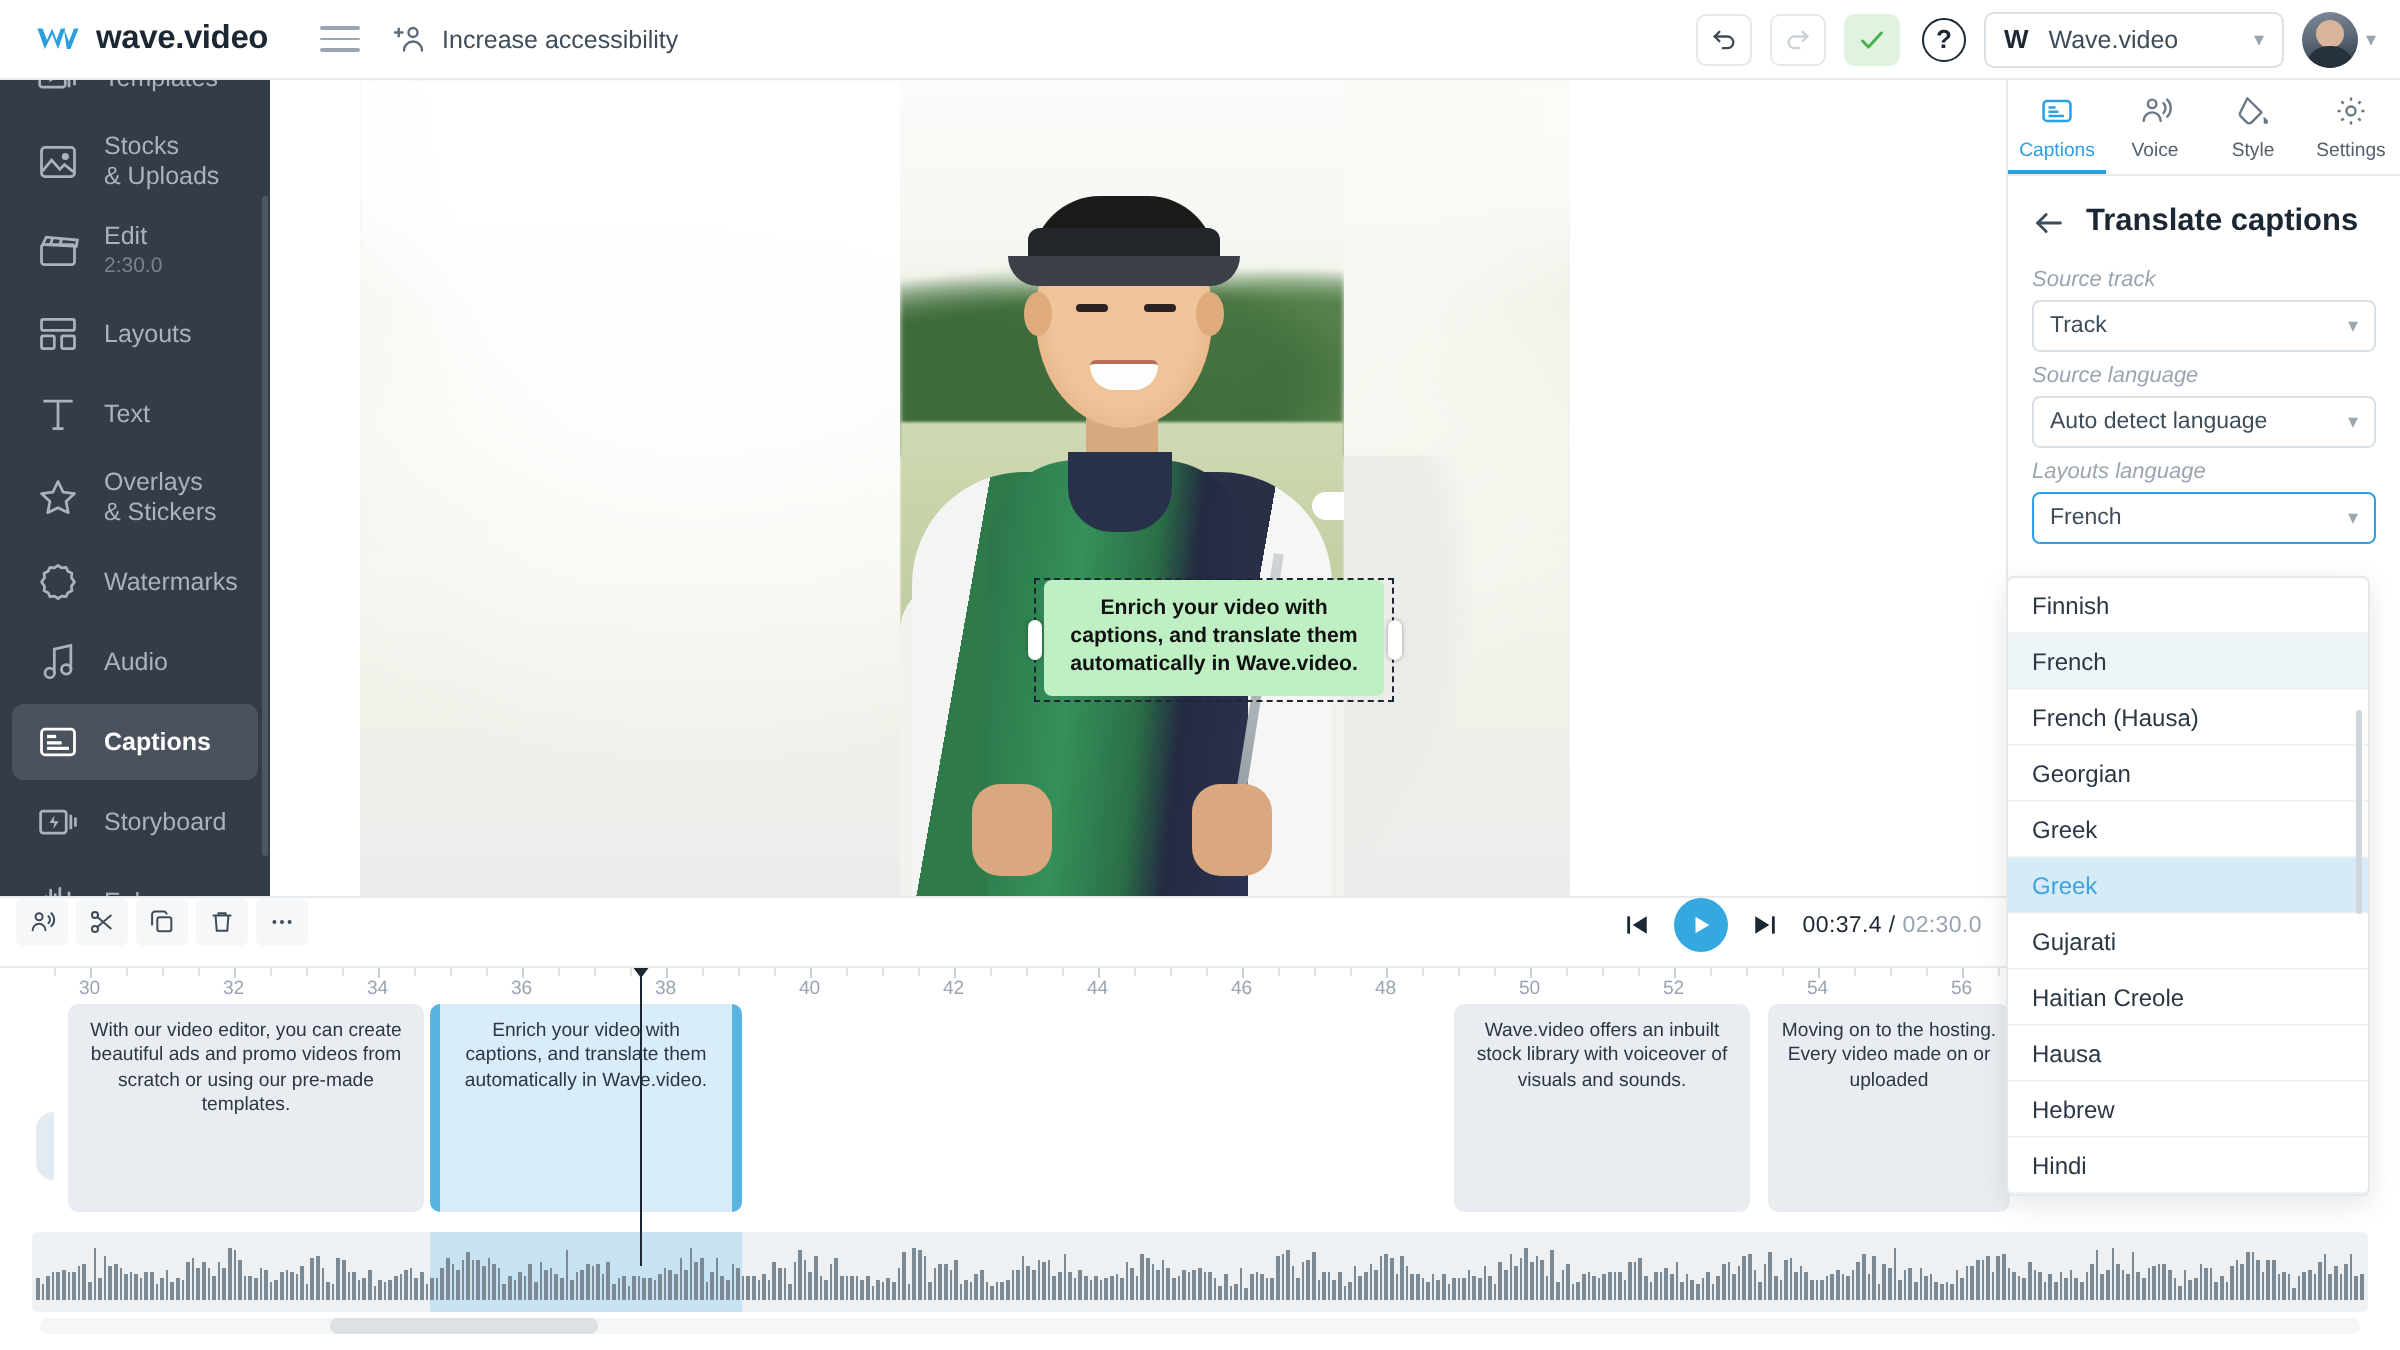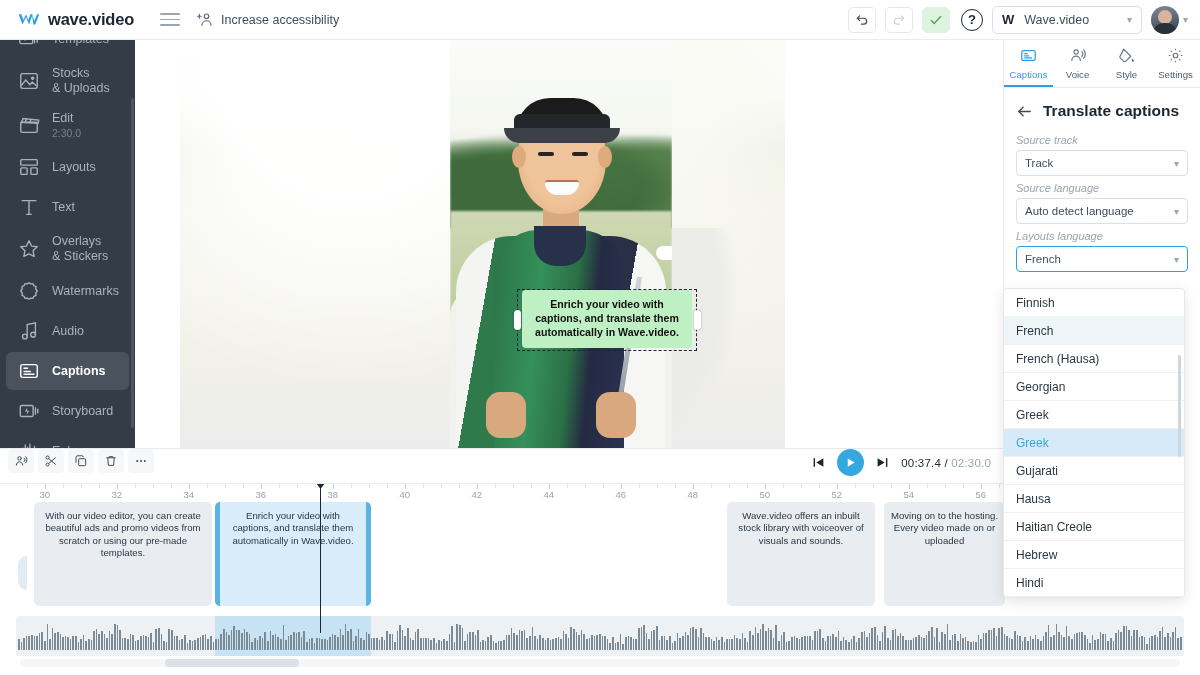--- a/index.html
+++ b/index.html
@@ -550,22 +550,22 @@
 
   <div class="dropdown">
     <div class="dd-list" id="ddlist">
         <div class="dd-item">Finnish</div>
         <div class="dd-item sel">French</div>
         <div class="dd-item">French (Hausa)</div>
         <div class="dd-item">Georgian</div>
         <div class="dd-item">Greek</div>
         <div class="dd-item hl">Greek</div>
         <div class="dd-item">Gujarati</div>
+        <div class="dd-item">Haitian Creole</div>
         <div class="dd-item">Hausa</div>
-        <div class="dd-item">Haitian Creole</div>
         <div class="dd-item">Hebrew</div>
         <div class="dd-item">Hindi</div>
       </div>
     <div class="dd-scroll"></div>
   </div>
 
   <div class="playbar">
     <div class="tool-group" id="tools">
         <div class="tool">
           <svg viewBox="0 0 24 24" fill="none" stroke="currentColor" stroke-width="1.7" stroke-linecap="round">

